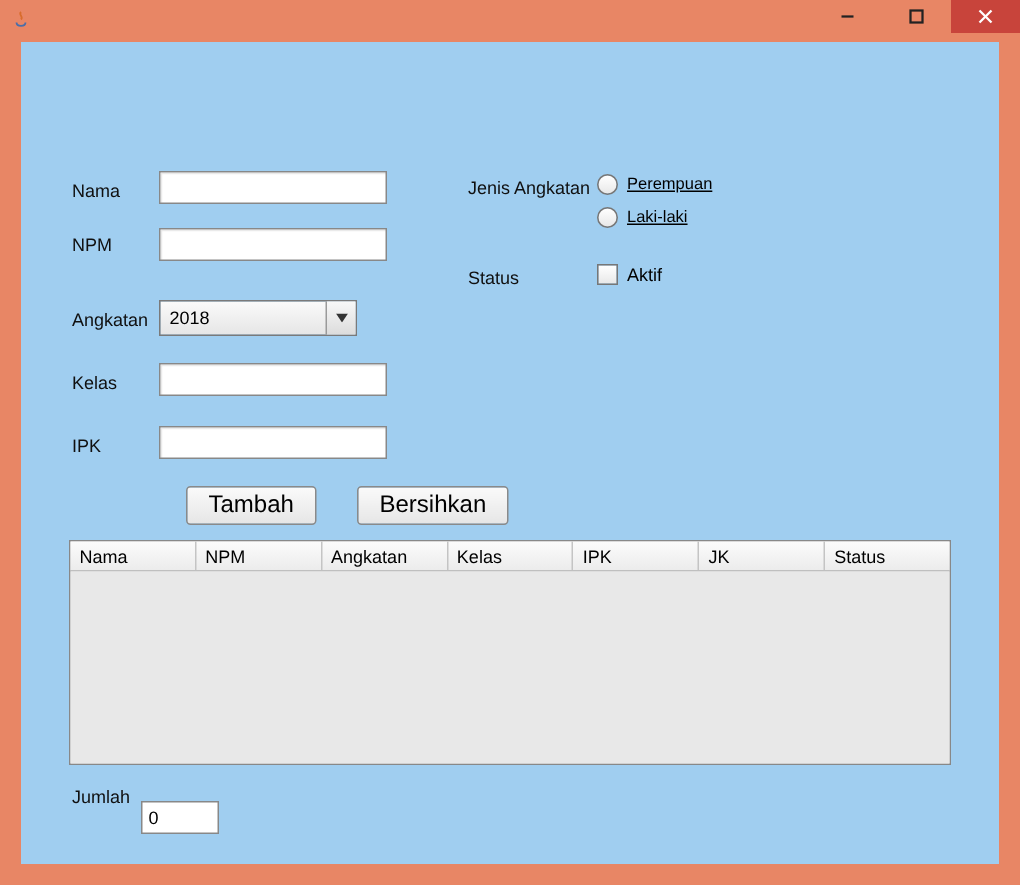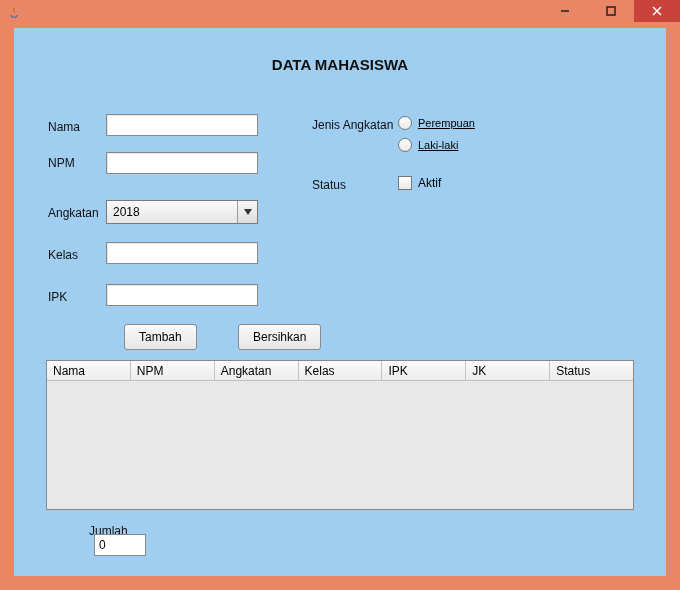--- a/index.html
+++ b/index.html
@@ -79,21 +79,21 @@
       border: 1px solid #888;
       background: #fff;
       padding: 2px 4px;
       font-family: inherit;
       font-size: 12px;
       box-shadow: inset 1px 1px 1px rgba(0,0,0,0.1);
     }
     .combo {
       position: absolute;
       height: 24px;
-      width: 152px;
+      width: 132px;
       border: 1px solid #7a7a7a;
       background: linear-gradient(#fafafa, #e6e6e6);
       display: flex;
       align-items: center;
       padding-left: 6px;
       font-size: 12px;
       cursor: pointer;
     }
     .combo-arrow {
       position: absolute;
@@ -107,21 +107,21 @@
       align-items: center;
       justify-content: center;
     }
     .btn {
       position: absolute;
       height: 26px;
       border: 1px solid #8a8a8a;
       border-radius: 3px;
       background: linear-gradient(#fafafa, #e6e6e6);
       font-family: inherit;
-      font-size: 12px;
+      font-size: 16px;
       cursor: pointer;
       padding: 0 14px;
     }
     .radio {
       position: absolute;
       display: flex;
       align-items: center;
       cursor: pointer;
       font-size: 11px;
       text-decoration: underline;
@@ -220,21 +220,20 @@
           <line x1="1" y1="1" x2="9" y2="9" stroke="#fff" stroke-width="1.5"></line>
           <line x1="9" y1="1" x2="1" y2="9" stroke="#fff" stroke-width="1.5"></line>
         </svg>
       </div>
     </div>
   </div>
 
   <div class="content-outer">
     <div class="content-panel">
 
-      <div class="title">DATA MAHASISWA</div>
 
       <div class="label" style="left:34px; top:92px;">Nama</div>
       <input class="txt-input" style="left: 92px; top: 86px; width: 152px;" value="">
 
       <div class="label" style="left:34px; top:128px;">NPM</div>
       <input class="txt-input" style="left: 92px; top: 124px; width: 152px;" value="">
 
       <div class="label" style="left:34px; top:178px;">Angkatan</div>
       <div class="combo" style="left:92px; top:172px;">
         <span>2018</span>
@@ -276,18 +275,18 @@
           <div class="th">NPM</div>
           <div class="th">Angkatan</div>
           <div class="th">Kelas</div>
           <div class="th">IPK</div>
           <div class="th">JK</div>
           <div class="th">Status</div>
         </div>
         <div class="table-body"></div>
       </div>
 
-      <div class="label" style="left:34px; top:496px;margin-left:41px;">Jumlah</div>
+      <div class="label" style="left:34px; top:496px;">Jumlah</div>
       <input class="jumlah-input" value="0" style="">
 
     </div>
   </div>
 </div>
 
 </body></html>

